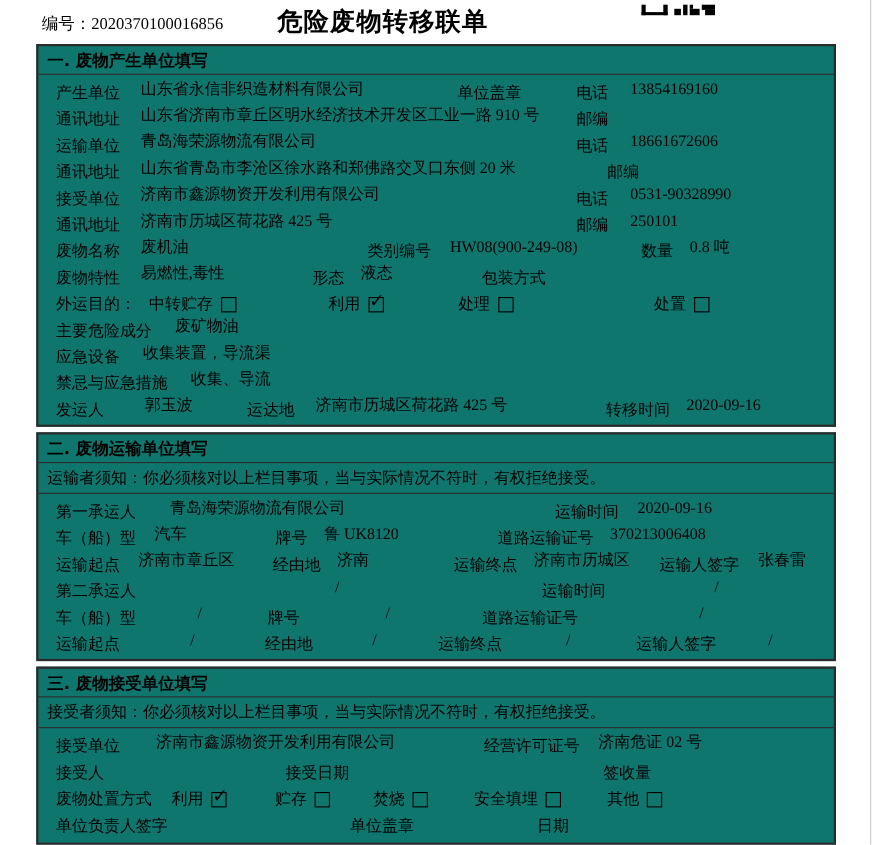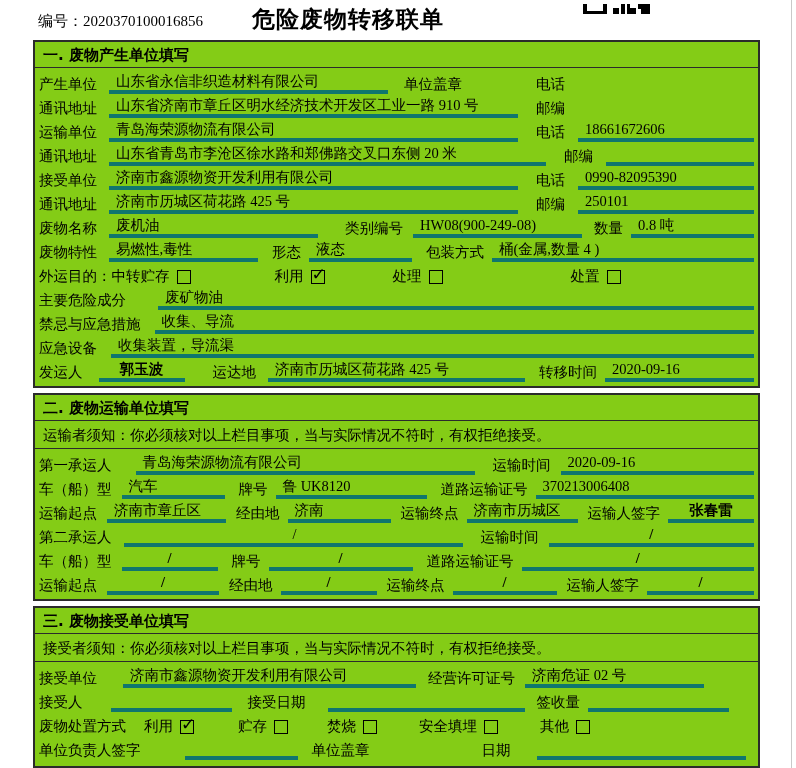--- a/index.html
+++ b/index.html
@@ -8,30 +8,30 @@
     font-family:"Liberation Serif","DejaVu Serif",serif;
     color:#000;position:relative;font-size:14.5px;
   }
   .page-edge{position:absolute;top:0;bottom:0;right:4px;width:1px;background:#c9c9c9;}
   
   .hdr{position:relative;height:36px;margin-top:4px;}
   .doc-no{position:absolute;left:38px;top:8px;font-size:15px;}
   .title{position:absolute;left:0;right:100px;top:0;text-align:center;font-size:23px;font-weight:bold;letter-spacing:1px;font-family:"DejaVu Sans","Liberation Sans",sans-serif;}
   .qr{position:absolute;left:583px;top:0;}
   
-  .box{border:2px solid #2b2b2b;margin:0 0 0 33px;width:723px;background:#84cc16;}
+  .box{border:2px solid #2b2b2b;margin:0 0 0 33px;width:723px;background:#0f766e;}
   .box + .box{margin-top:5px;}
   .box-hdr{font-weight:bold;font-size:15px;padding:3px 8px 2px 8px;border-bottom:1.5px solid #2b2b2b;height:20px;line-height:20px;font-family:"DejaVu Sans","Liberation Sans",sans-serif;}
   .notice{padding:4px 8px 3px 8px;border-bottom:1.5px solid #2b2b2b;height:20px;line-height:20px;}
   .rows{padding:2px 0 4px 0;}
-  .fr{display:flex;align-items:flex-end;height:24px;padding:0 4px;}
+  .fr{display:flex;align-items:flex-end;height:24px;padding:0 16px;}
   .fl{white-space:nowrap;flex:none;}
   .u{border-bottom:4px solid #0f766e;white-space:nowrap;padding:0 4px 0 7px;line-height:18px;min-height:18px;}
   .u.fx{flex:1;}
-  .u.ctr{text-align:center;padding:0 2px;font-weight:bold;}
+  .u.ctr{text-align:center;padding:0 2px;}
   .rg{margin-left:auto;display:flex;align-items:flex-end;width:218px;flex:none;}
   .rg .fl{width:36px;margin-right:6px;}
   .rg .u{flex:1;}
   
   .opt{display:flex;align-items:flex-end;flex:none;}
   .cb{width:12px;height:12px;border:1.5px solid #000;display:inline-block;margin-left:7px;margin-bottom:2px;position:relative;flex:none;}
   .cb.checked::after{content:"✓";position:absolute;left:0px;top:-7px;font-size:17px;font-weight:bold;font-family:"DejaVu Sans",sans-serif;}
 </style>
 </head>
 <body>
@@ -59,20 +59,21 @@
 <div class="box">
   <div class="box-hdr">一. 废物产生单位填写</div>
   <div class="rows">
 
     <div class="fr">
       <span class="fl" style="margin-right:12px">产生单位</span>
       <span class="u" style="width:268px">山东省永信非织造材料有限公司</span>
       <span class="fl" style="margin-left:16px">单位盖章</span>
       <span class="rg">
         <span class="fl">电话</span>
+        <span class="u">13854169160</span>
       </span>
     </div>
 
     <div class="fr">
       <span class="fl" style="margin-right:12px">通讯地址</span>
       <span class="u fx" style="margin-right:18px">山东省济南市章丘区明水经济技术开发区工业一路 910 号</span>
       <span class="rg">
         <span class="fl">邮编</span>
       </span>
     </div>
@@ -93,84 +94,83 @@
         <span class="fl">邮编</span>
         <span class="u"></span>
       </span>
     </div>
 
     <div class="fr">
       <span class="fl" style="margin-right:12px">接受单位</span>
       <span class="u fx" style="margin-right:18px">济南市鑫源物资开发利用有限公司</span>
       <span class="rg">
         <span class="fl">电话</span>
-        <span class="u">0990-82095390</span>
+        <span class="u">0531-90328990</span>
       </span>
     </div>
 
     <div class="fr">
       <span class="fl" style="margin-right:12px">通讯地址</span>
       <span class="u fx" style="margin-right:18px">济南市历城区荷花路 425 号</span>
       <span class="rg">
         <span class="fl">邮编</span>
         <span class="u">250101</span>
       </span>
     </div>
 
     <div class="fr">
       <span class="fl" style="margin-right:12px">废物名称</span>
       <span class="u" style="width:198px">废机油</span>
-      <span class="fl" style="margin-left:27px;margin-right:10px">类别编号</span>
+      <span class="fl" style="margin-left:4px;margin-right:10px">类别编号</span>
       <span class="u" style="width:158px">HW08(900-249-08)</span>
       <span class="fl" style="margin-left:12px;margin-right:8px">数量</span>
       <span class="u fx">0.8 吨</span>
     </div>
 
     <div class="fr">
       <span class="fl" style="margin-right:12px">废物特性</span>
       <span class="u" style="width:138px">易燃性,毒性</span>
       <span class="fl" style="margin-left:14px;margin-right:8px">形态</span>
       <span class="u" style="width:92px">液态</span>
       <span class="fl" style="margin-left:14px;margin-right:8px">包装方式</span>
-      <span class="u fx">桶(金属,数量 4 )</span>
     </div>
 
     <div class="fr">
       <span class="fl">外运目的：</span>
-      <span class="opt" style="">
+      <span class="opt" style="margin-left:12px">
         <span class="fl">中转贮存</span>
         <span class="cb"></span>
       </span>
       <span class="opt" style="margin-left:84px">
         <span class="fl">利用</span>
         <span class="cb checked"></span>
       </span>
       <span class="opt" style="margin-left:68px">
         <span class="fl">处理</span>
         <span class="cb"></span>
       </span>
       <span class="opt" style="margin-left:128px">
         <span class="fl">处置</span>
         <span class="cb"></span>
       </span>
     </div>
 
     <div class="fr">
-      <span class="fl" style="margin-right:32px">主要危险成分</span>
+      <span class="fl" style="margin-right:14px">主要危险成分</span>
       <span class="u fx">废矿物油</span>
+    </div>
+
+    <div class="fr">
+      <span class="fl" style="margin-right:14px">应急设备</span>
+      <span class="u fx">收集装置，导流渠</span>
     </div>
 
     <div class="fr">
       <span class="fl" style="margin-right:14px">禁忌与应急措施</span>
       <span class="u fx">收集、导流</span>
-    </div>
-
-    <div class="fr">
-      <span class="fl" style="margin-right:14px">应急设备</span>
-      <span class="u fx">收集装置，导流渠</span>
     </div>
 
     <div class="fr">
       <span class="fl" style="margin-right:16px">发运人</span>
       <span class="u ctr" style="width:82px">郭玉波</span>
       <span class="fl" style="margin-left:28px;margin-right:12px">运达地</span>
       <span class="u" style="width:246px">济南市历城区荷花路 425 号</span>
       <span class="fl" style="margin-left:14px;margin-right:8px">转移时间</span>
       <span class="u fx">2020-09-16</span>
     </div>

